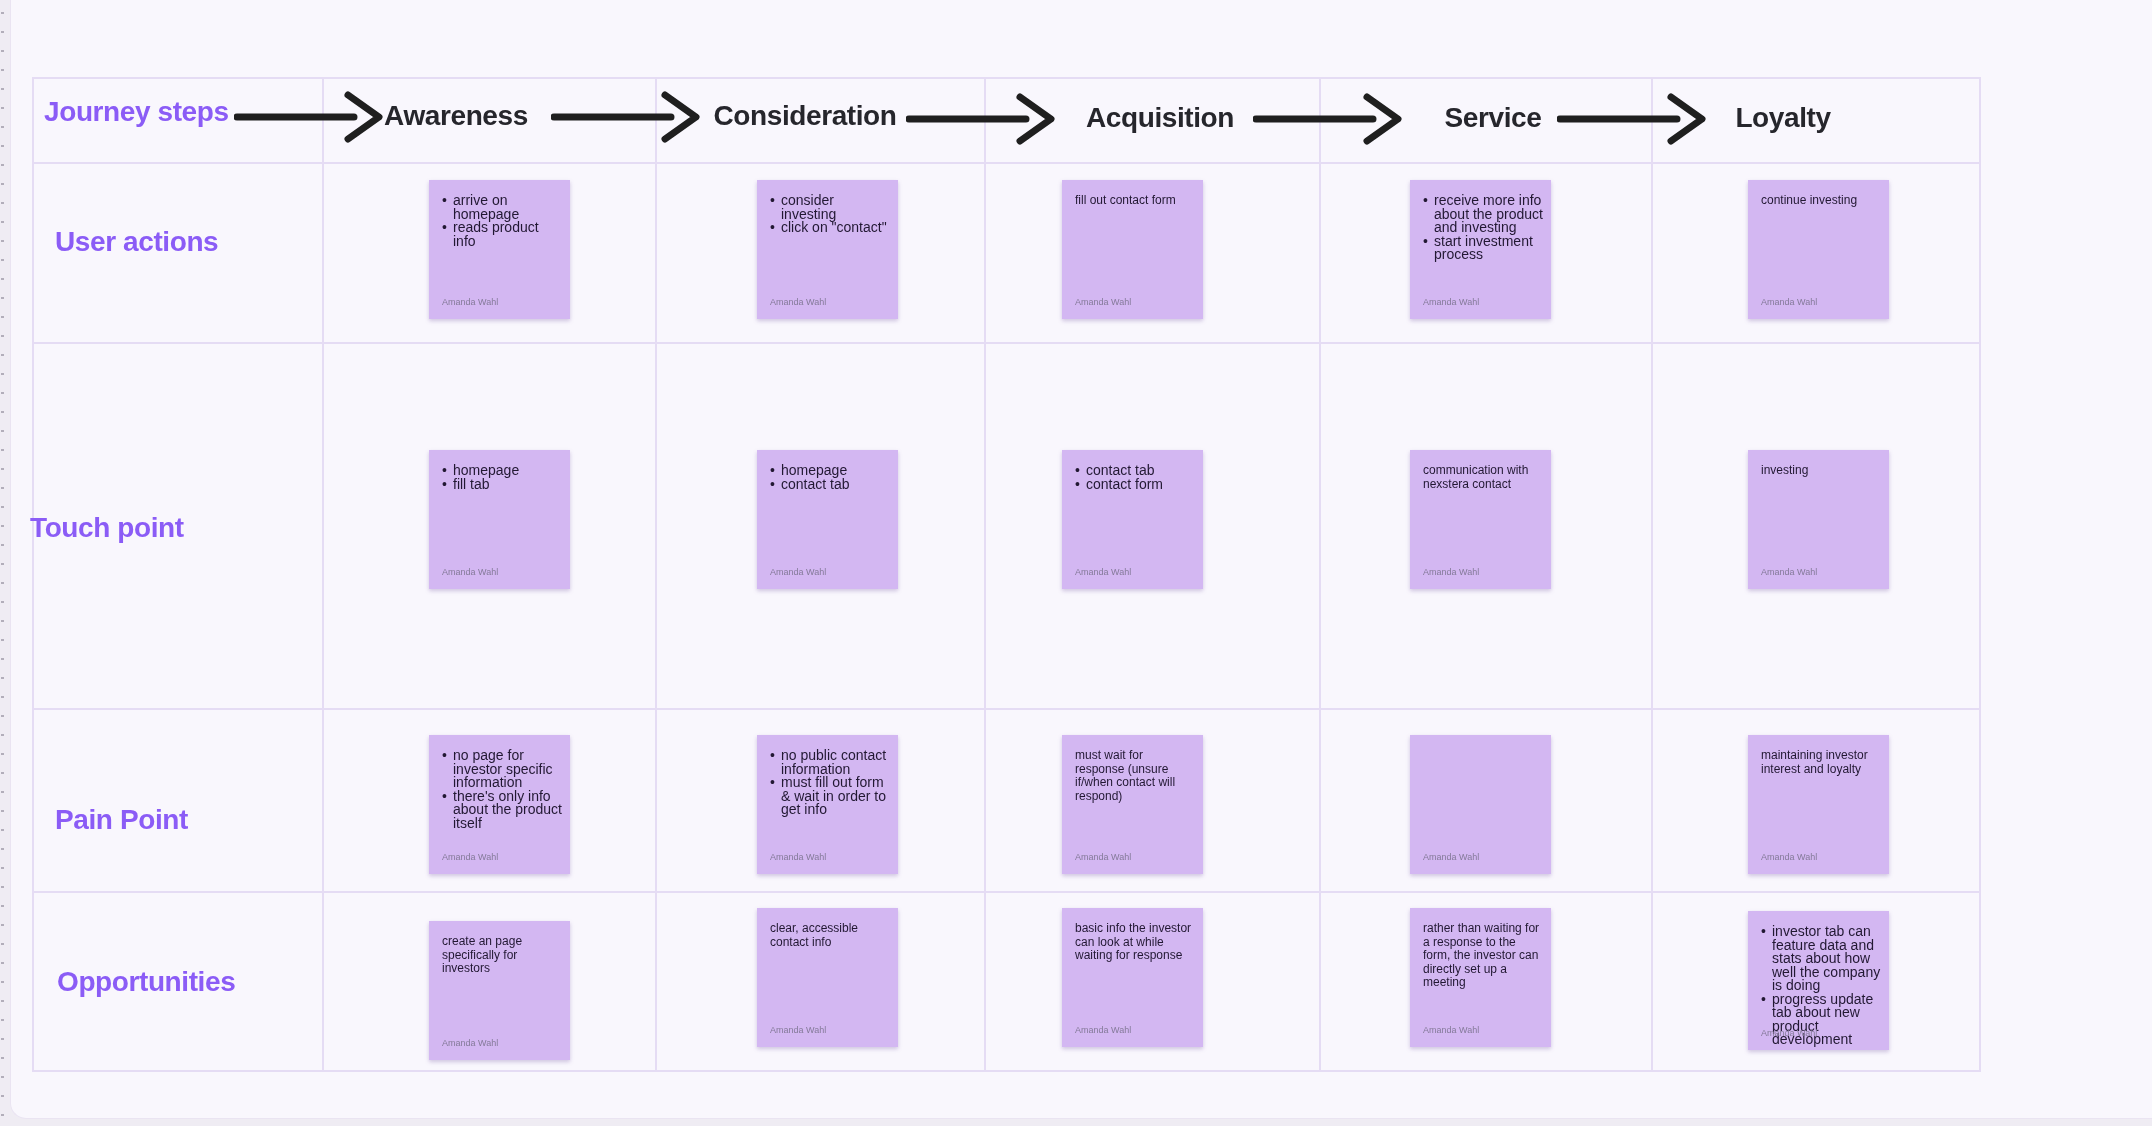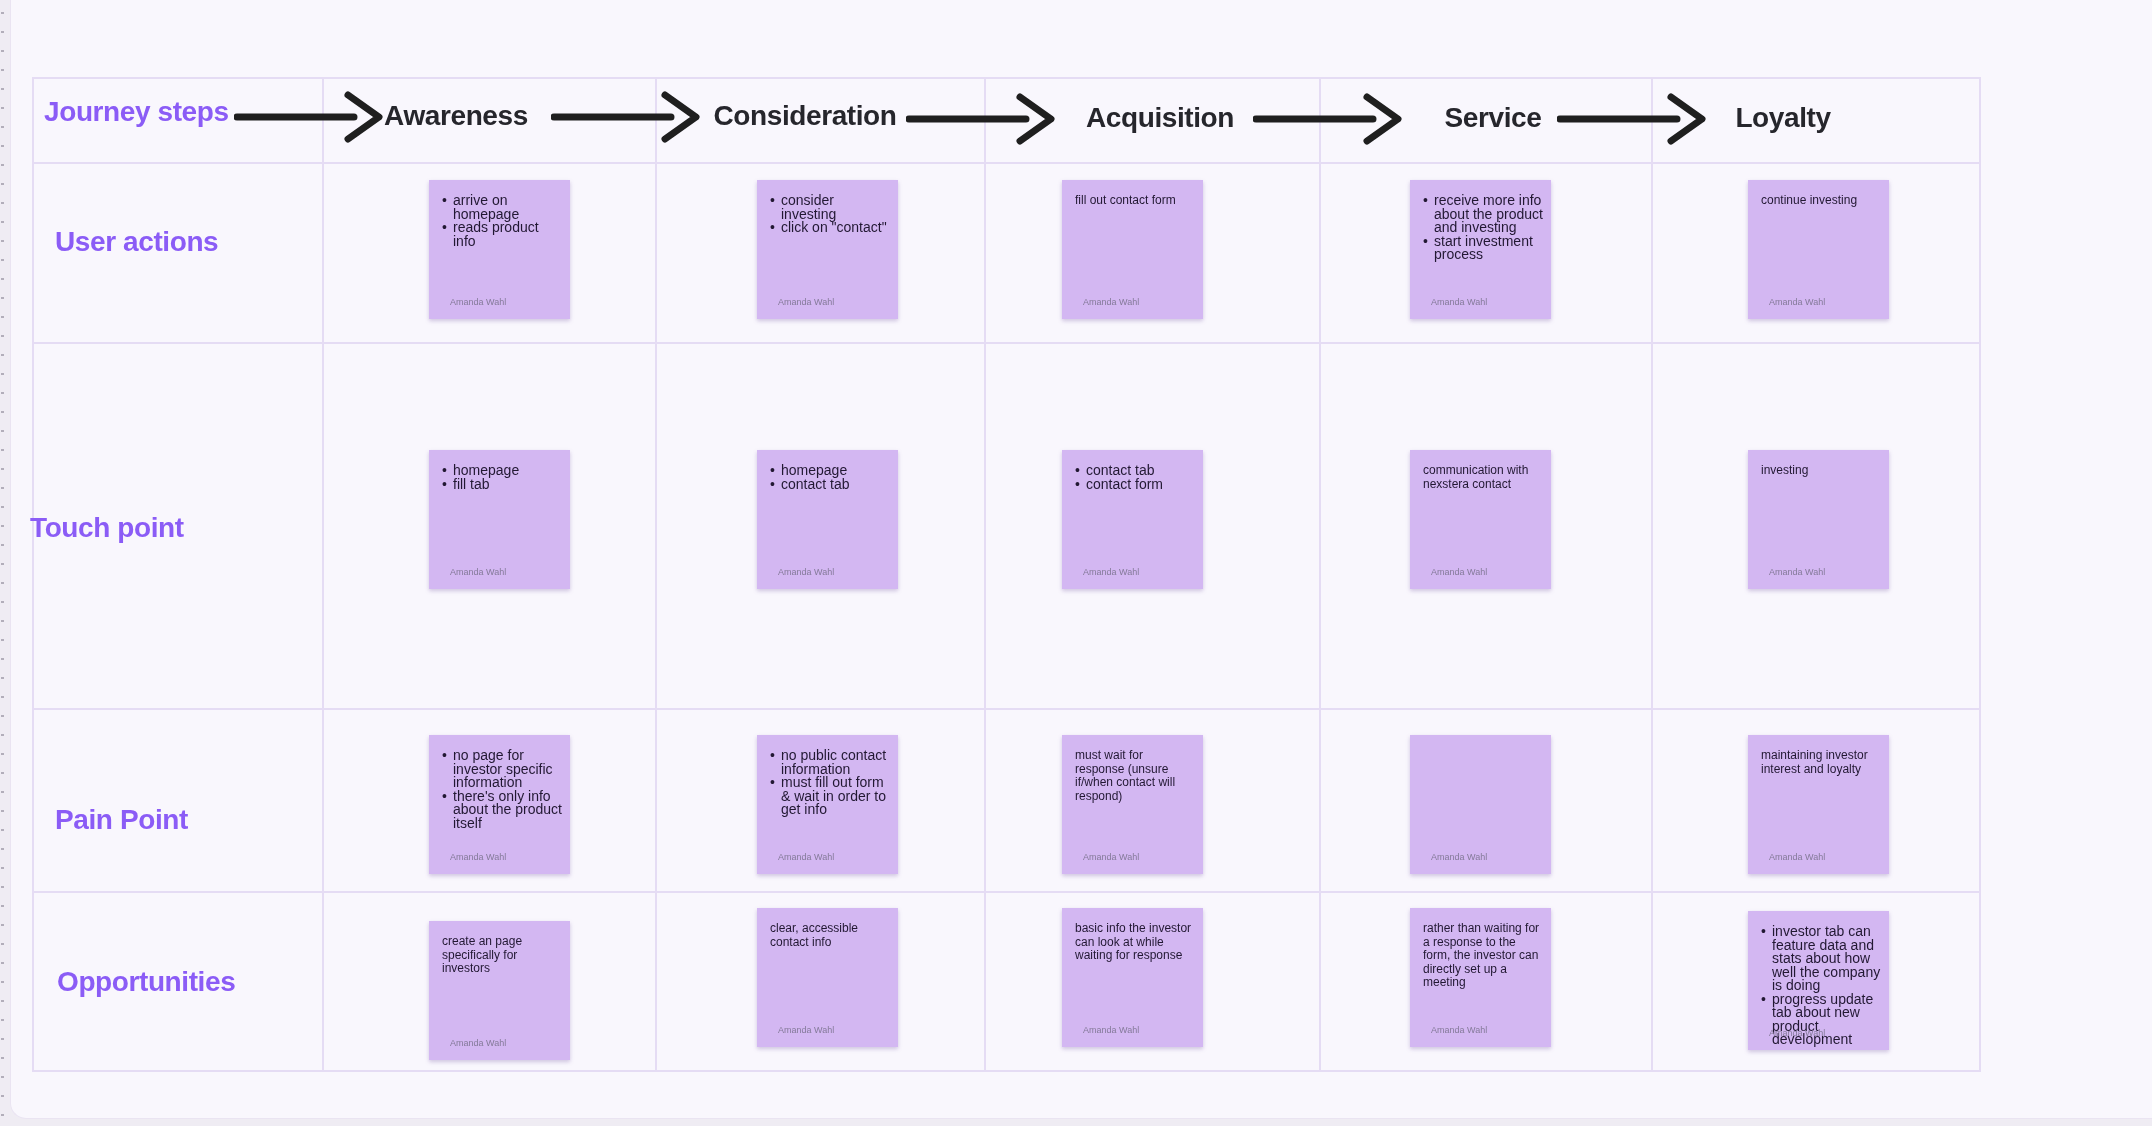--- a/index.html
+++ b/index.html
@@ -68,21 +68,21 @@
     font-size:14px;line-height:13.5px;
   }
   .s-list li{position:relative;}
   .s-list li::before{
     content:"\2022";position:absolute;left:-11px;top:0;
   }
   .s-plain{
     padding:14px 10px 0 13px;font-size:12px;line-height:13.5px;
   }
   .s-author{
-    position:absolute;left:21px;bottom:12px;
+    position:absolute;left:13px;bottom:12px;
     font-size:9px;color:#847a99;white-space:nowrap;margin-top:20px;
   }
 </style>
 </head>
 <body>
 
 <div class="canvas">
 
   <div class="section"></div>
   <div class="gutter-dots"></div>

